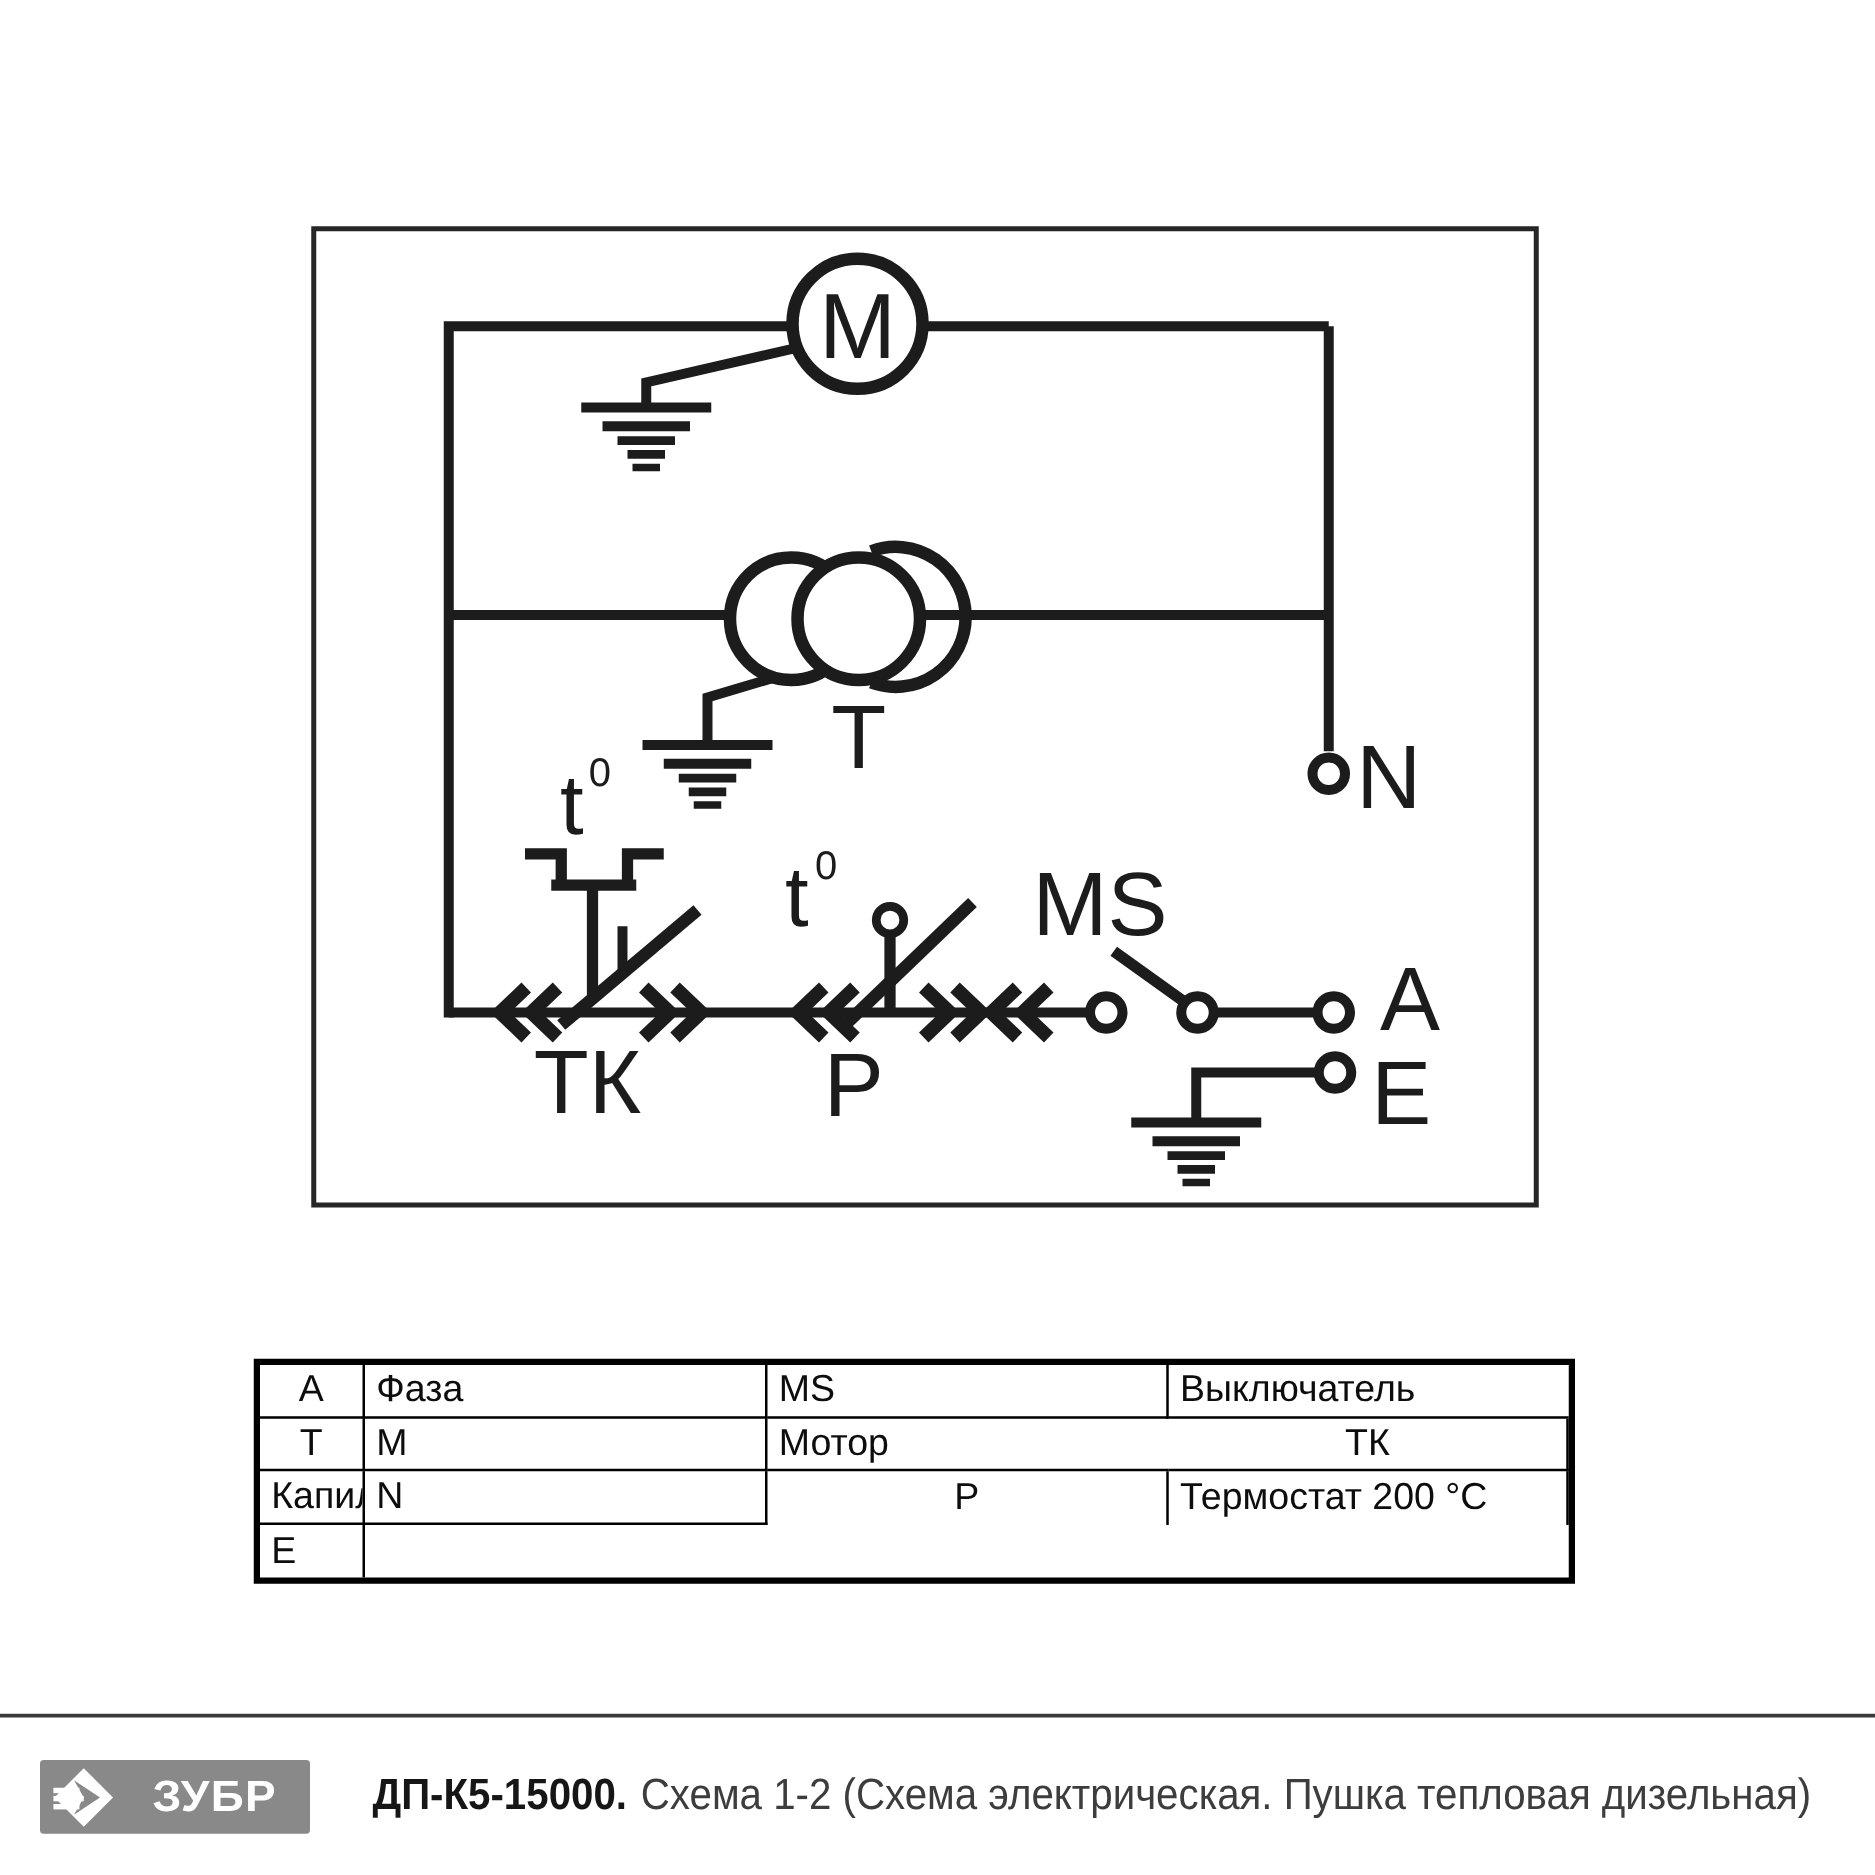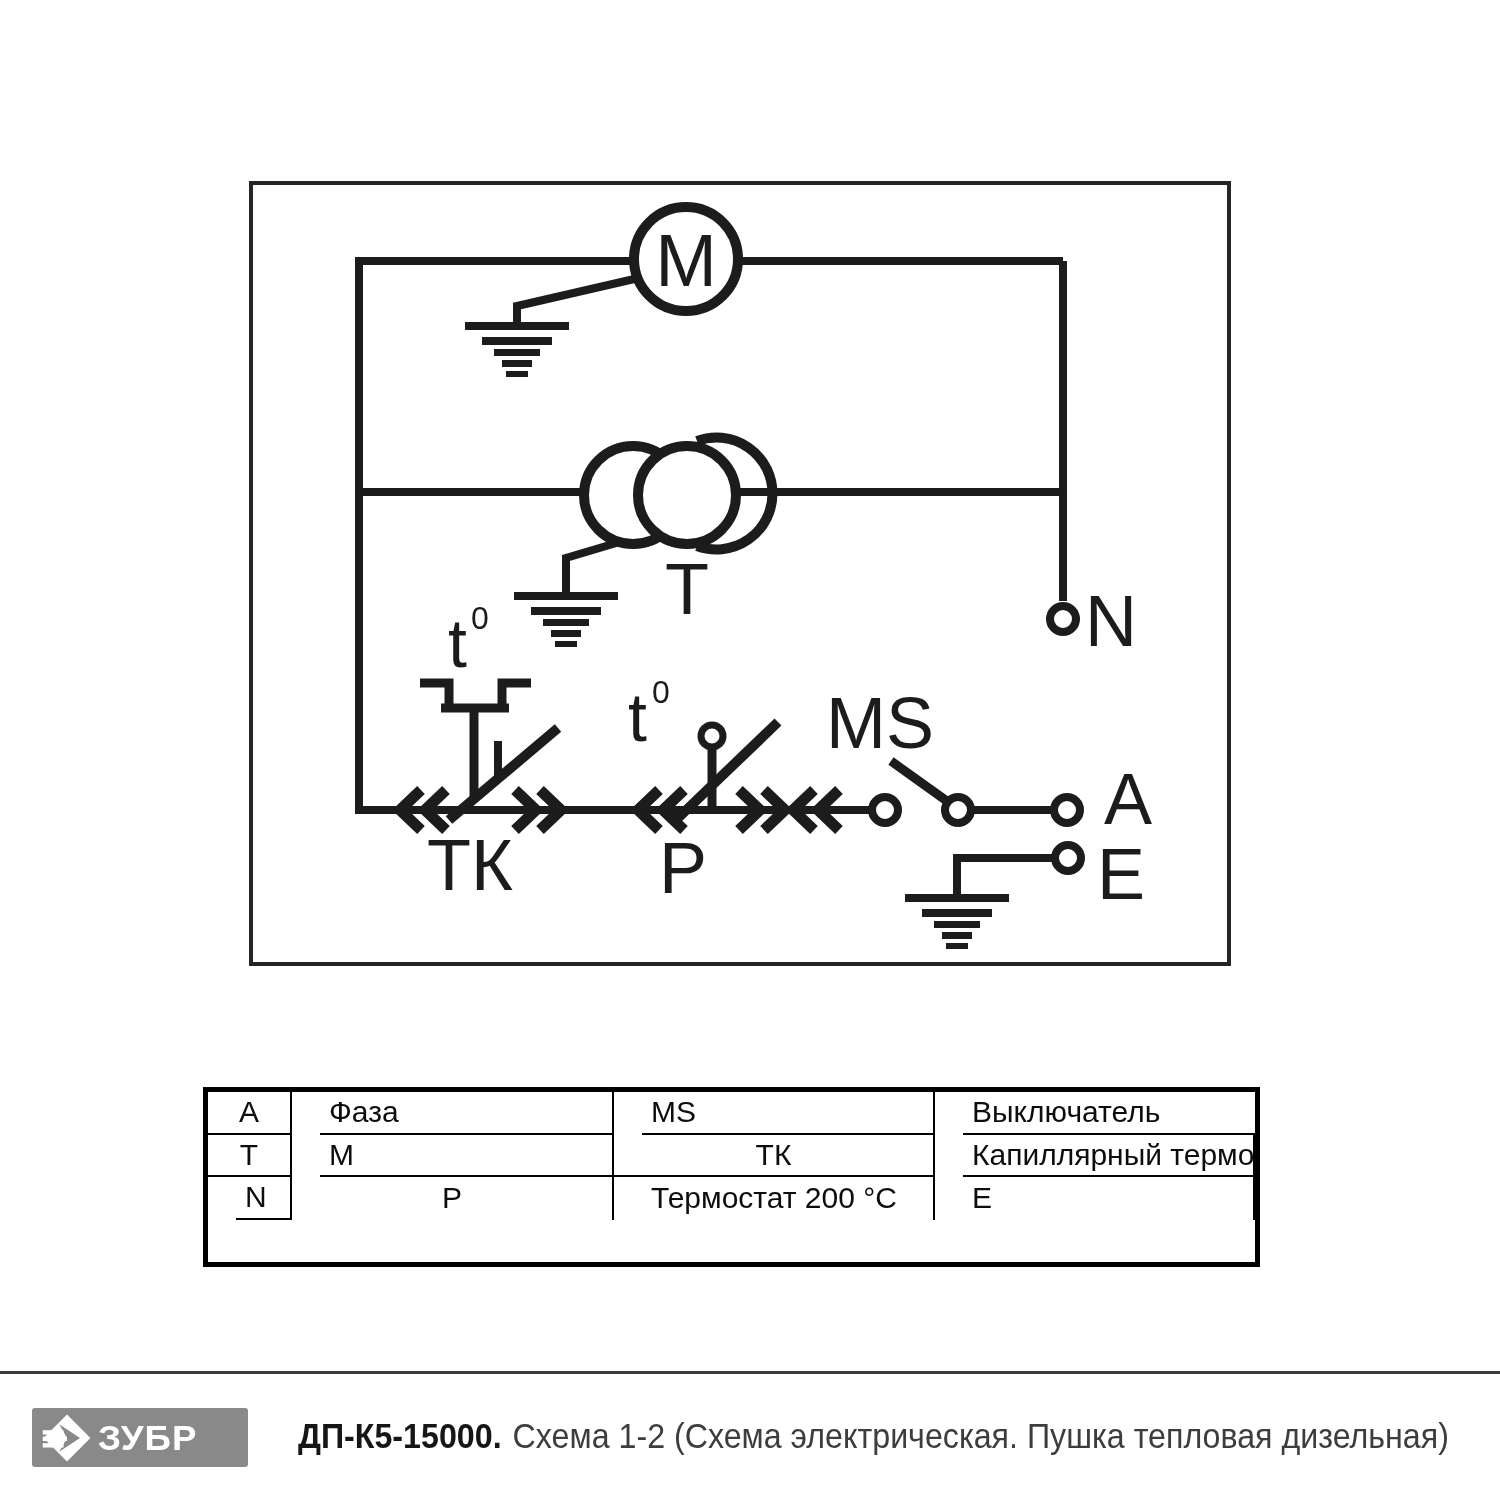--- a/index.html
+++ b/index.html
@@ -9,26 +9,26 @@
 
   
   .legend{position:absolute;left:203px;top:1087px;width:1057px;height:180px;
           box-sizing:border-box;border:5px solid #000;background:#fff;
           display:grid;grid-template-columns:84px 322px 321px 1fr;grid-template-rows:repeat(4,1fr);}
   .lt-cell{display:flex;align-items:center;font-size:30px;color:#0d0d0d;box-sizing:border-box;
            white-space:nowrap;overflow:hidden;}
   .lt-cell.sep-r{border-right:2px solid #000;}
   .lt-cell.sep-b{border-bottom:2px solid #000;}
   .lt-cell.center{justify-content:center;}
-  .lt-cell.pad{padding-left:9px;margin-left:28px;}
+  .lt-cell.pad{padding-left:9px;}
 
   
   .divider{position:absolute;left:0;top:1371px;width:1500px;height:3px;background:#3a3a3a;}
   .logo{position:absolute;left:32px;top:1408px;width:216px;height:59px;background:#898989;
-        border-radius:3px;display:flex;align-items:center;box-sizing:border-box;padding-left:9px;}
+        border-radius:3px;display:flex;align-items:center;box-sizing:border-box;padding-left:9px;gap:24px;}
   .brand{color:#ffffff;font-weight:700;font-size:35px;letter-spacing:1px;margin-left:5px;
          transform:scaleX(1.05);transform-origin:left center;}
   .caption{position:absolute;left:298px;top:1416px;white-space:nowrap;font-size:35px;
            transform:scaleX(0.92);transform-origin:left center;color:#3d3d3d;}
   .caption .model{font-weight:700;color:#161616;margin-right:12px;}
 </style>
 </head>
 <body>
 
 <div class="canvas">
@@ -134,20 +134,21 @@
   </svg>
 
   <div class="legend">
     <div class="lt-cell sep-r sep-b center">А</div>
     <div class="lt-cell sep-r sep-b pad">Фаза</div>
     <div class="lt-cell sep-r sep-b pad">MS</div>
     <div class="lt-cell sep-b pad">Выключатель</div>
 
     <div class="lt-cell sep-r sep-b center">Т</div>
     <div class="lt-cell sep-r sep-b pad">M</div>
+    <div class="lt-cell sep-b pad">Мотор</div>
 
     <div class="lt-cell sep-r sep-b center">ТК</div>
     <div class="lt-cell sep-r sep-b pad">Капиллярный термостат</div>
     <div class="lt-cell sep-r sep-b pad">N</div>
 
     <div class="lt-cell sep-r center">Р</div>
     <div class="lt-cell sep-r pad">Термостат 200 °C</div>
     <div class="lt-cell sep-r pad">E</div>
   </div>
 

